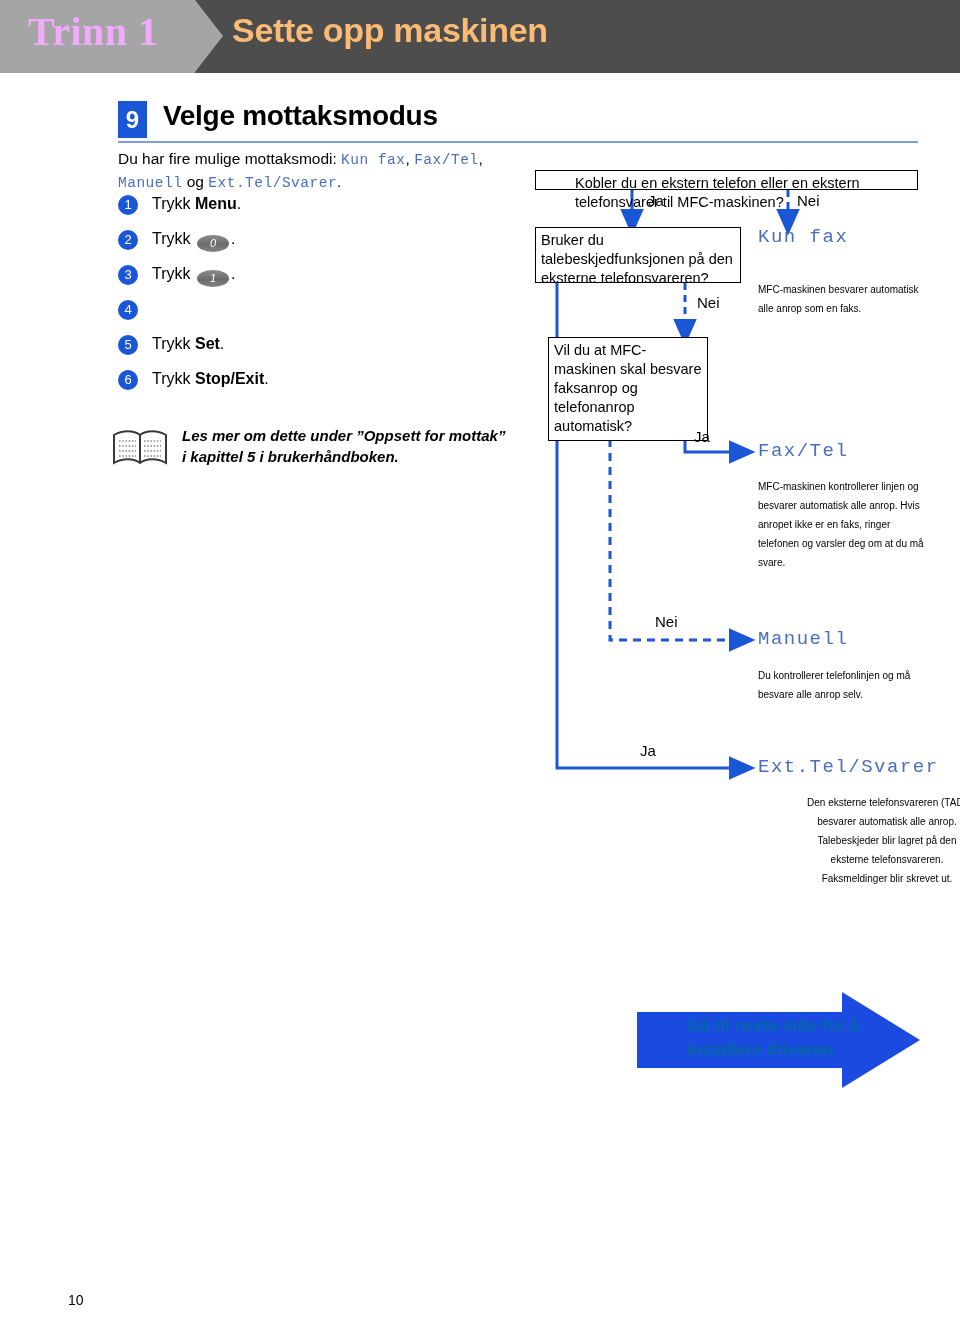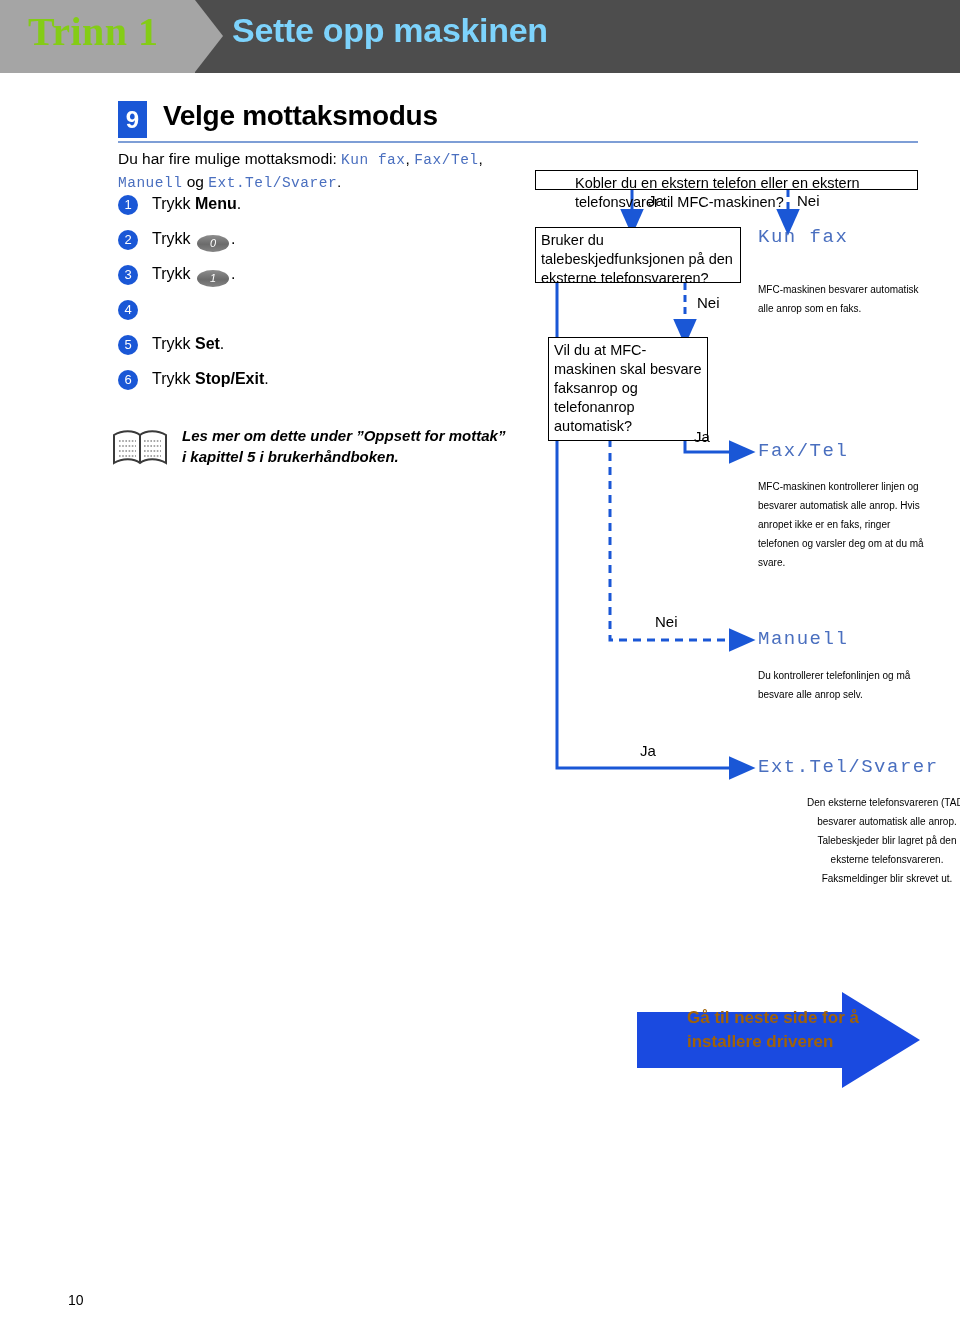--- a/index.html
+++ b/index.html
@@ -36,30 +36,30 @@
     border-top: 36.5px solid transparent;
     border-bottom: 36.5px solid transparent;
     border-left: 28px solid #a5a5a5;
   }
   .header-step {
     position: absolute;
     left: 28px; top: 8px;
     font-family: "Liberation Serif", serif;
     font-weight: bold;
     font-size: 40px;
-    color: #84cc16;
+    color: #f0abfc;
     letter-spacing: 0.5px;
   }
   .header-title {
     position: absolute;
     left: 232px; top: 11px;
     font-family: "Liberation Sans", sans-serif;
     font-weight: bold;
     font-size: 34px;
-    color: #7dd3fc;
+    color: #fdba74;
     letter-spacing: -0.3px;
   }
 
   
   .sec-badge {
     position: absolute;
     left: 118px; top: 101px;
     width: 29px; height: 37px;
     background: #1a57d6;
     color: #ffffff;
@@ -213,23 +213,23 @@
   }
 
   
   .banner {
     position: absolute;
     left: 637px; top: 992px;
     width: 283px; height: 96px;
   }
   .banner-text {
     position: absolute;
-    left: 50px; top: 14px;
+    left: 50px; top: 22px;
     width: 190px;
-    color: #a16207;
+    color: #0369a1;
     font-weight: bold;
     font-size: 17px;
     line-height: 24px;
   }
 
   .pagenum {
     position: absolute;
     left: 68px; top: 1292px;
     font-size: 14px;
   }

